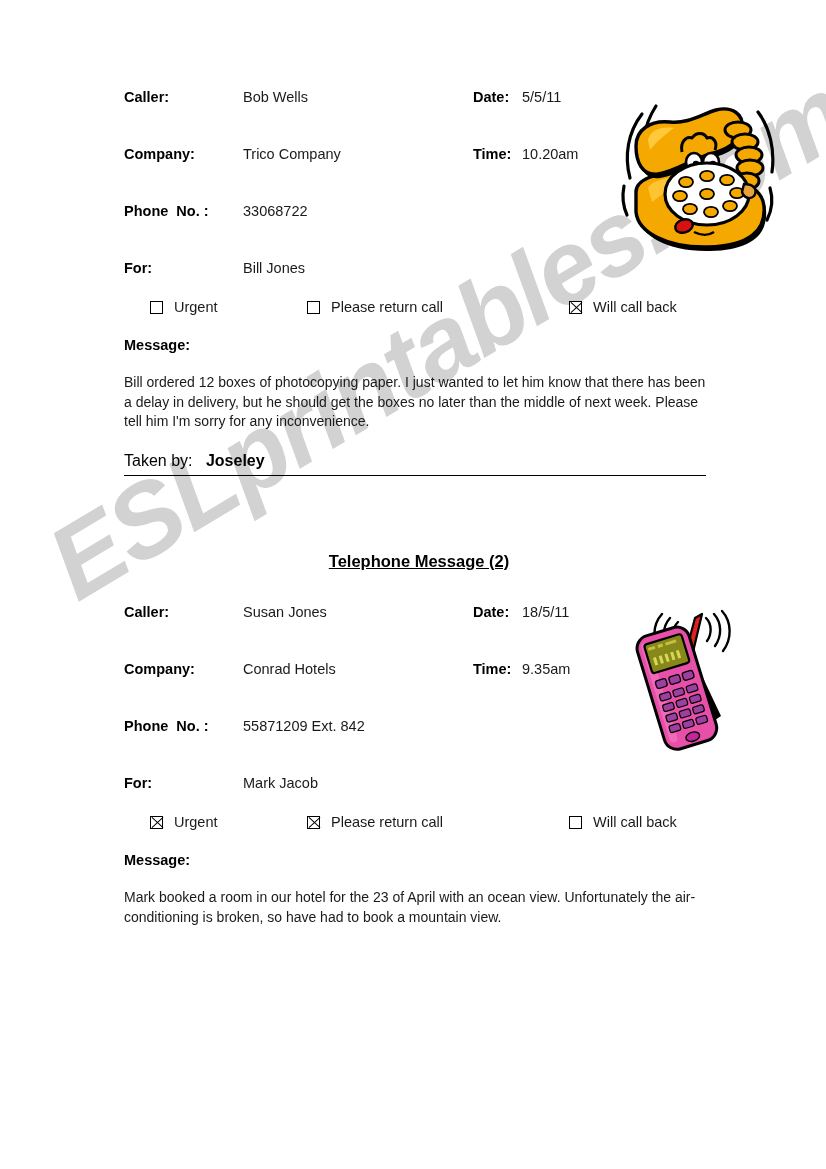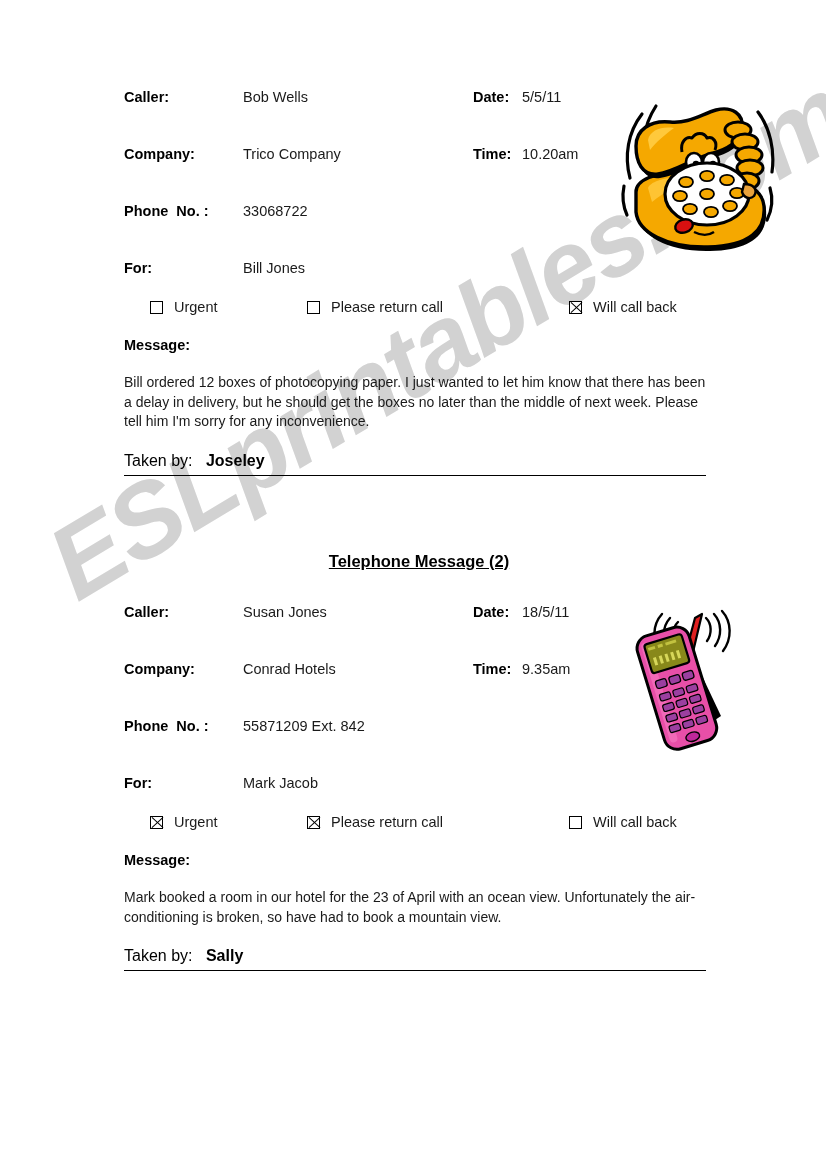--- a/index.html
+++ b/index.html
@@ -288,24 +288,20 @@
       <div class="check-item c3">
         <span class="checkbox"></span>
         <span class="check-label">Will call back</span>
       </div>
     </div>
 
     <div class="message-head">Message:</div>
 
     <div class="message-body">Mark booked a room in our hotel for the 23 of April with an ocean view. Unfortunately the air-conditioning is broken, so have had to book a mountain view.</div>
 
-    <div class="taken-row">
-      <span class="taken-label">Taken by:</span>
-      <span class="taken-value">Sally</span>
-    </div>
   </div>
 
   <div class="clip clip-phone-1">
     <svg width="175" height="180" viewBox="0 0 175 180" xmlns="http://www.w3.org/2000/svg">
 
       <g stroke="#000" stroke-width="3.2" fill="none" stroke-linecap="round">
         <path d="M30 30 C16 48 12 72 18 94"></path>
         <path d="M44 22 C31 42 28 66 33 86"></path>
         <path d="M12 102 C10 112 11 122 15 131"></path>
       </g>

